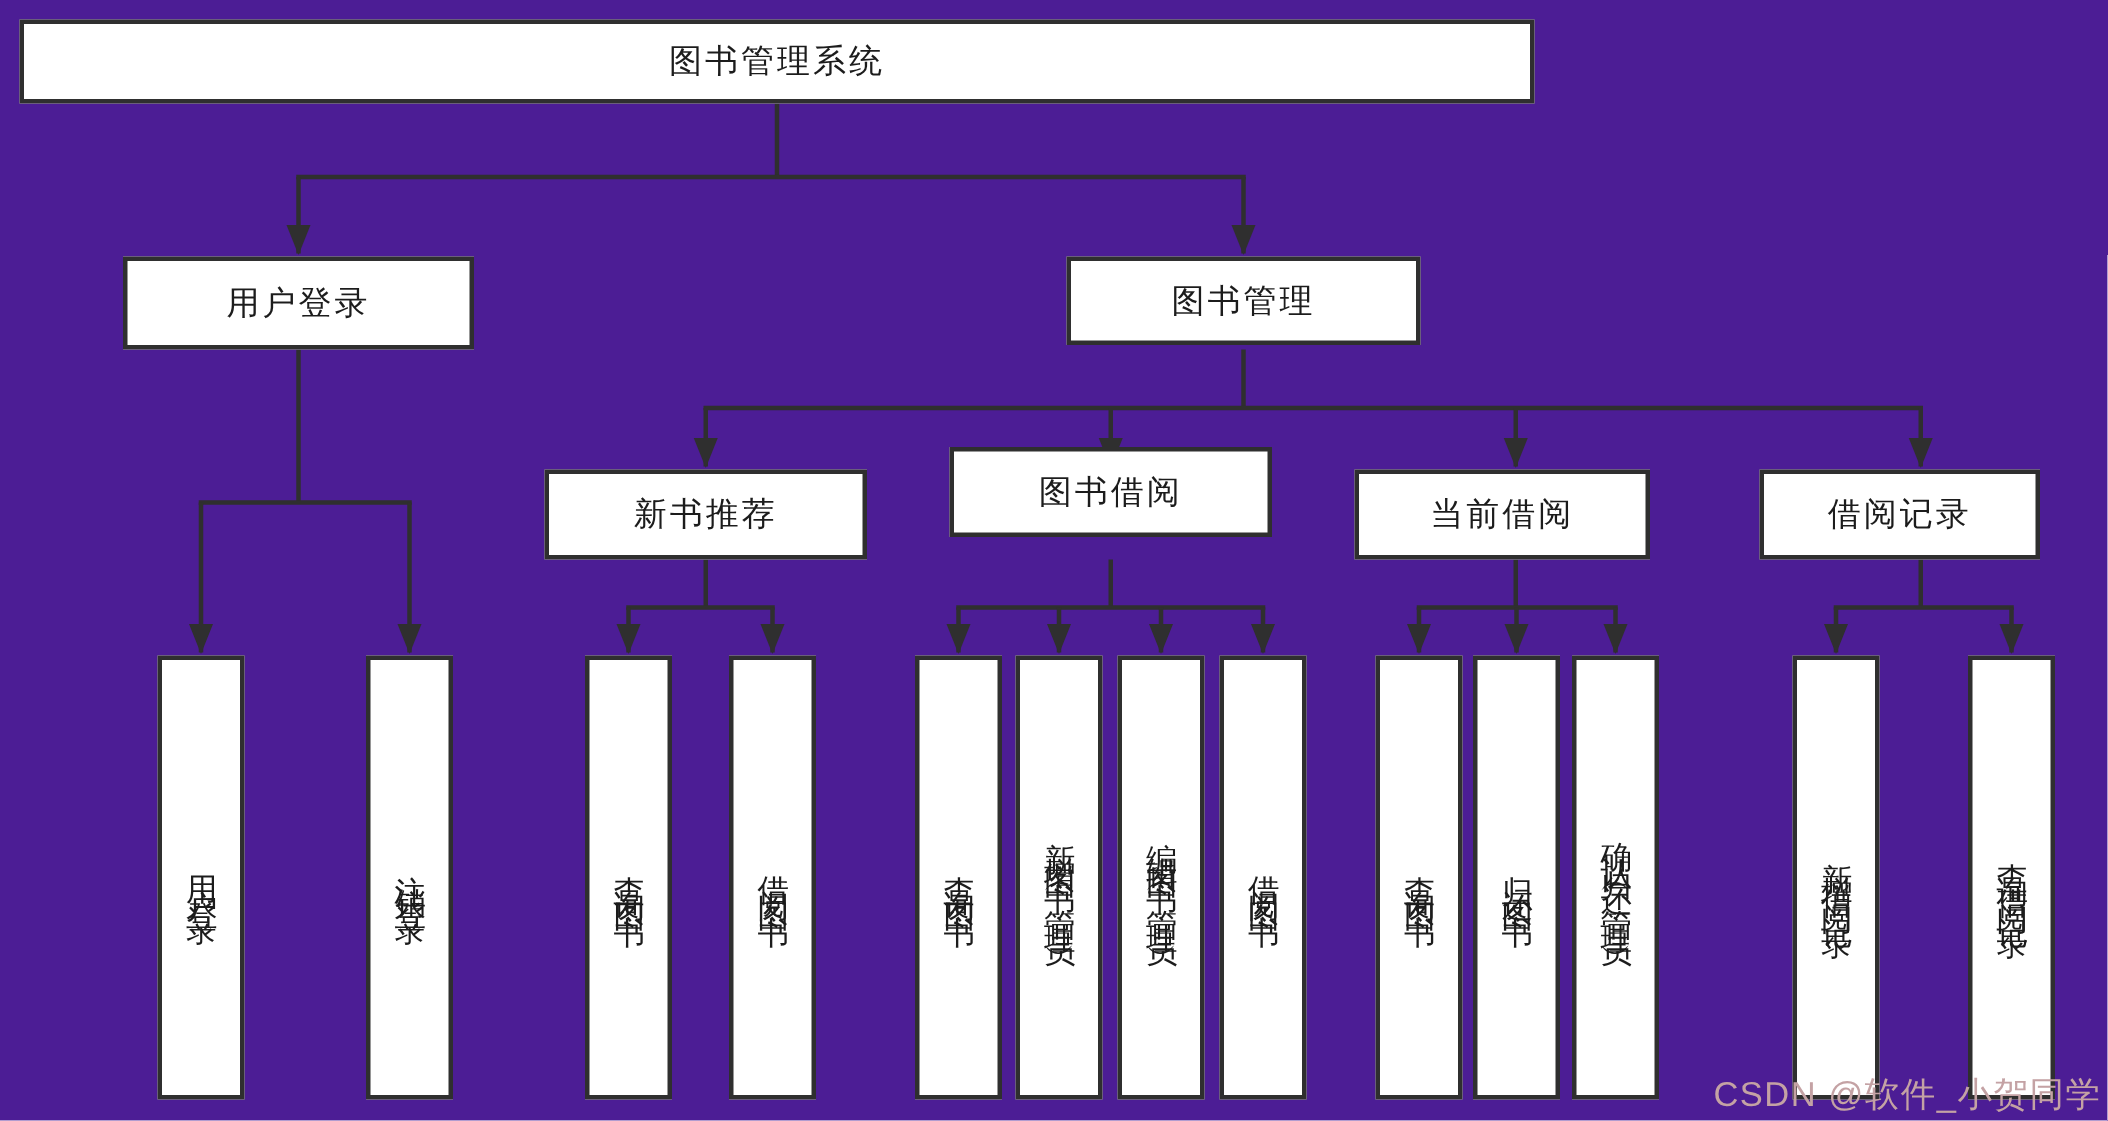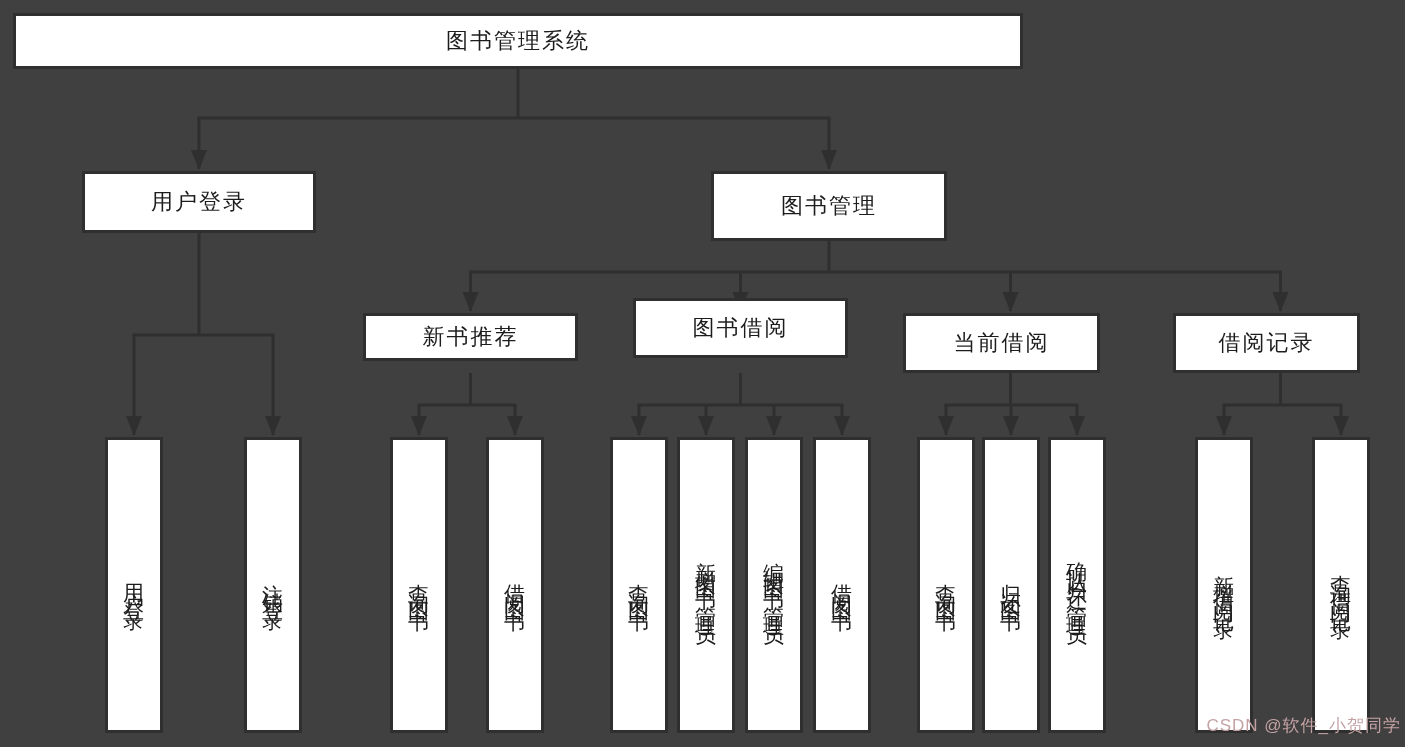--- a/index.html
+++ b/index.html
@@ -5,21 +5,21 @@
   html, body {
     margin: 0;
     padding: 0;
     background: #ffffff;
     font-family: "Liberation Sans", sans-serif;
   }
   .canvas {
     position: relative;
     width: 1405px;
     height: 747px;
-    background: #404040;
+    background: #4c1d95;
     overflow: hidden;
   }
   .connectors {
     position: absolute;
     left: 0;
     top: 0;
     pointer-events: none;
   }
   .node {
     position: absolute;
@@ -42,21 +42,21 @@
     text-orientation: mixed;
     font-size: 21px;
     letter-spacing: 9px;
     line-height: 1;
     padding: 6px 0;
   }
   .watermark {
     position: absolute;
     right: 4px;
     top: 714px;
-    font-size: 17px;
+    font-size: 23px;
     letter-spacing: 1px;
     color: #c4a2a4;
     white-space: nowrap;
   }
 </style>
 </head>
 <body>
 
 <div class="canvas">
 
@@ -106,23 +106,23 @@
       <line x1="1280.5" y1="373" x2="1280.5" y2="405"></line>
       <line x1="1222.5" y1="405" x2="1342.5" y2="405"></line>
       <line x1="1224" y1="405" x2="1224" y2="435" marker-end="url(#arrow)"></line>
       <line x1="1341" y1="405" x2="1341" y2="435" marker-end="url(#arrow)"></line>
     </g>
   </svg>
 
   <div class="node box-h" style="left:13px; top:13px; width:1010px; height:56px;">图书管理系统</div>
 
   <div class="node box-h" style="left:82px; top:171px; width:234px; height:62px;">用户登录</div>
-  <div class="node box-h" style="left:711px; top:171px; width:236px; height:70px;">图书管理</div>
+  <div class="node box-h" style="left:711px; top:171px; width:236px; height:59px;">图书管理</div>
 
-  <div class="node box-h" style="left:363px; top:313px; width:215px; height:48px;">新书推荐</div>
+  <div class="node box-h" style="left:363px; top:313px; width:215px; height:60px;">新书推荐</div>
   <div class="node box-h" style="left:633px; top:298px; width:215px; height:60px;">图书借阅</div>
   <div class="node box-h" style="left:903px; top:313px; width:197px; height:60px;">当前借阅</div>
   <div class="node box-h" style="left:1173px; top:313px; width:187px; height:60px;">借阅记录</div>
 
   <div class="node box-v" style="left:105px; top:437px; width:58px; height:296px;">用户登录</div>
   <div class="node box-v" style="left:244px; top:437px; width:58px; height:296px;">注销登录</div>
 
   <div class="node box-v" style="left:390px; top:437px; width:58px; height:296px;">查询图书</div>
   <div class="node box-v" style="left:486px; top:437px; width:58px; height:296px;">借阅图书</div>
 

